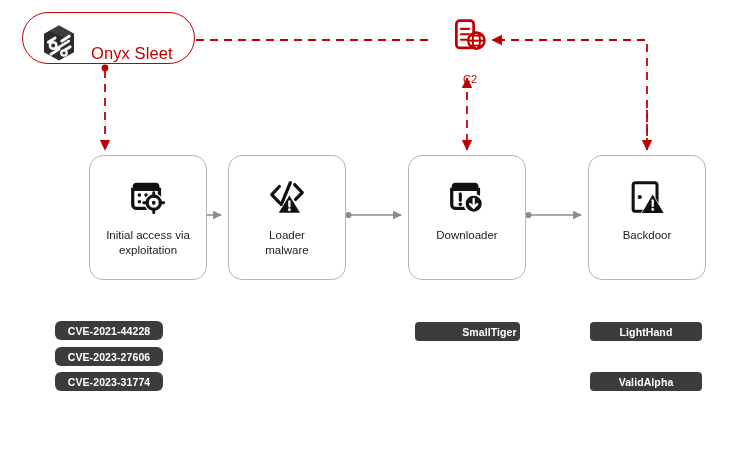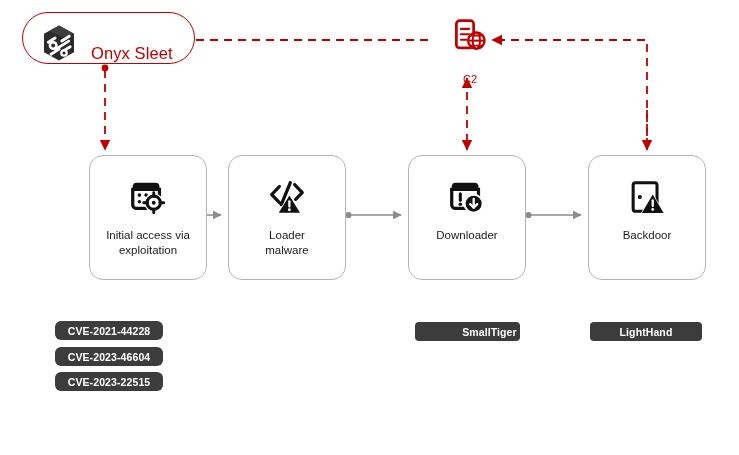--- a/index.html
+++ b/index.html
@@ -274,20 +274,21 @@
       <circle cx="14.5" cy="22" r="2.2" fill="#111111"></circle>
       <path d="M28 18 L41 40 H15 Z" fill="#ffffff"></path>
       <path d="M28 19.5 L39.4 38.7 H16.6 Z" fill="#111111"></path>
       <line x1="28" y1="25.5" x2="28" y2="31.5" stroke="#ffffff" stroke-width="2.4" stroke-linecap="round"></line>
       <circle cx="28" cy="35" r="1.5" fill="#ffffff"></circle>
     </svg>
     <div class="stage-label">Backdoor</div>
   </div>
 
   <div class="tag tag-cve" style="top:321px">CVE-2021-44228</div>
-  <div class="tag tag-cve" style="top:347px">CVE-2023-46604</div>
-  <div class="tag tag-cve" style="top:372px">CVE-2023-22515</div>
+  <div class="tag tag-cve" style="top:347px">CVE-2023-27606</div>
+  <div class="tag tag-cve" style="top:372px">CVE-2023-31774</div>
 
   <div class="tag tag-small" style="top:322px">SmallTiger</div>
 
   <div class="tag tag-bd" style="top:322px">LightHand</div>
+  <div class="tag tag-bd" style="top:372px">ValidAlpha</div>
 
 </div>
 
 </body></html>

